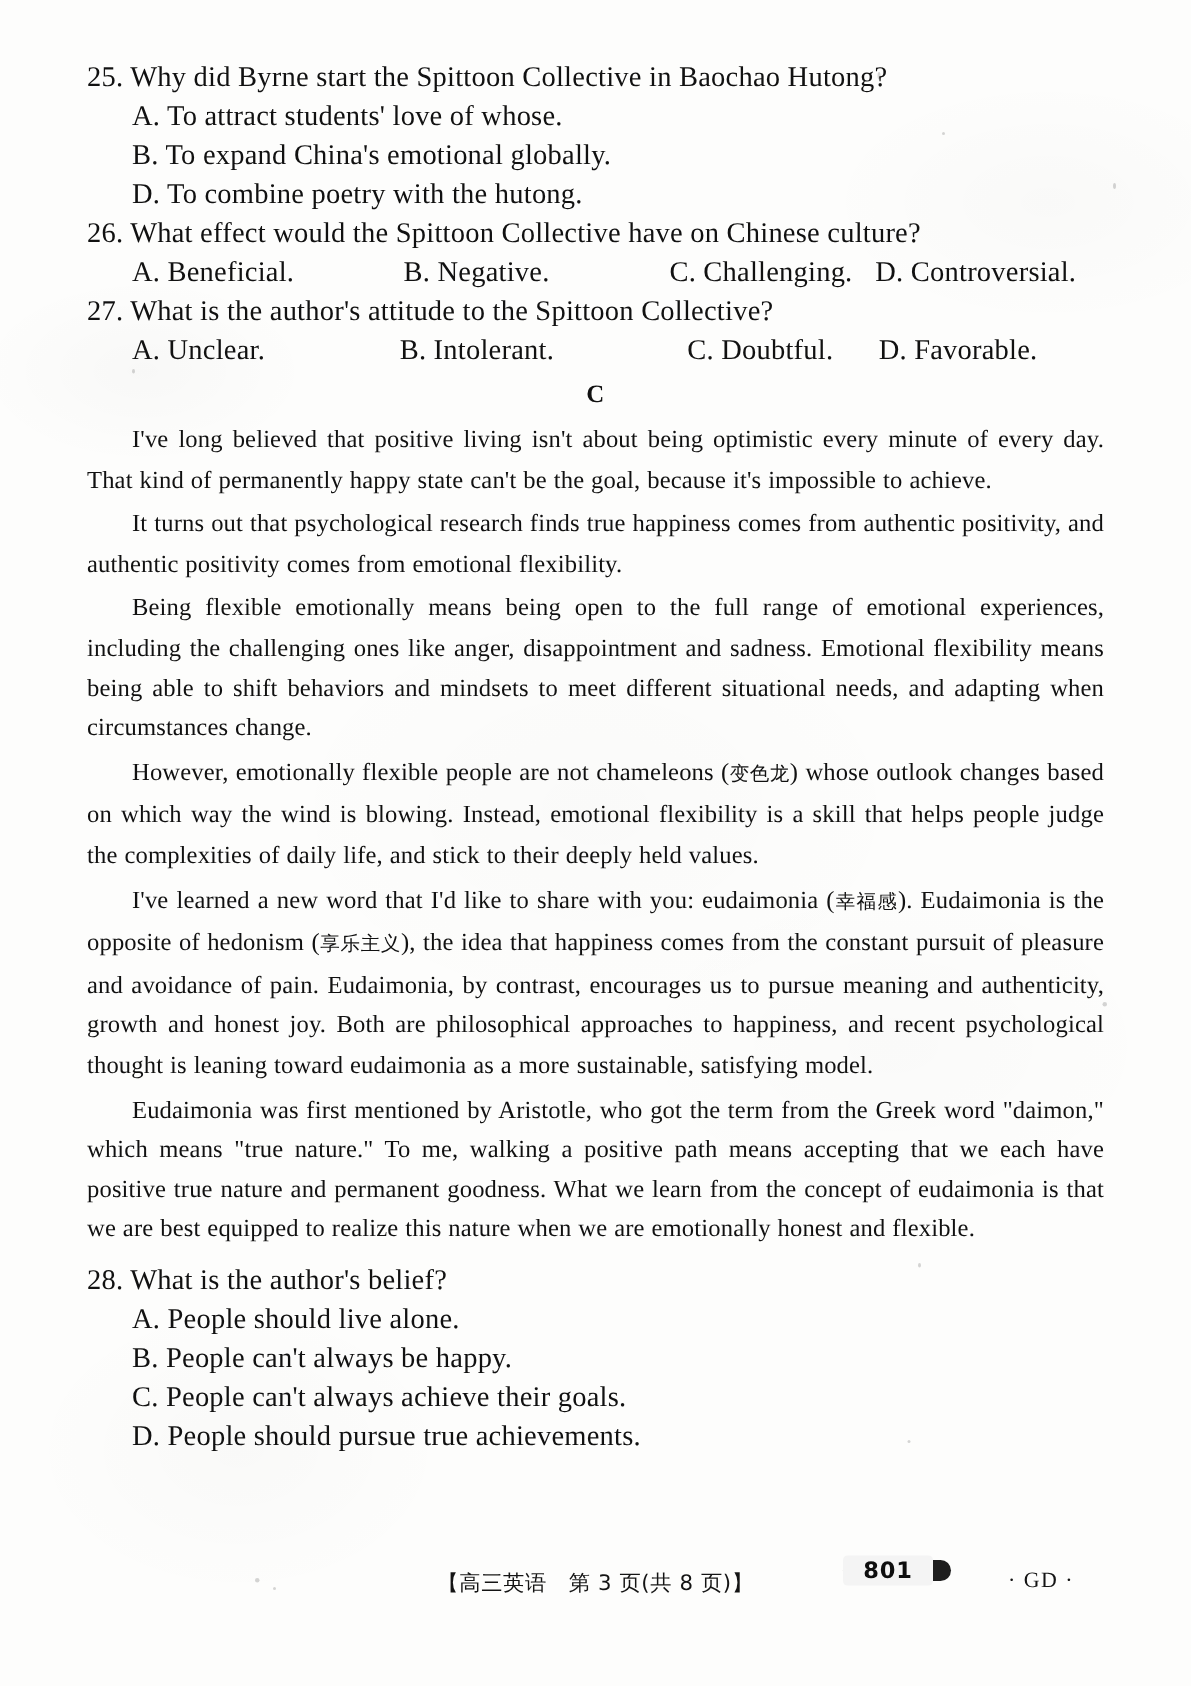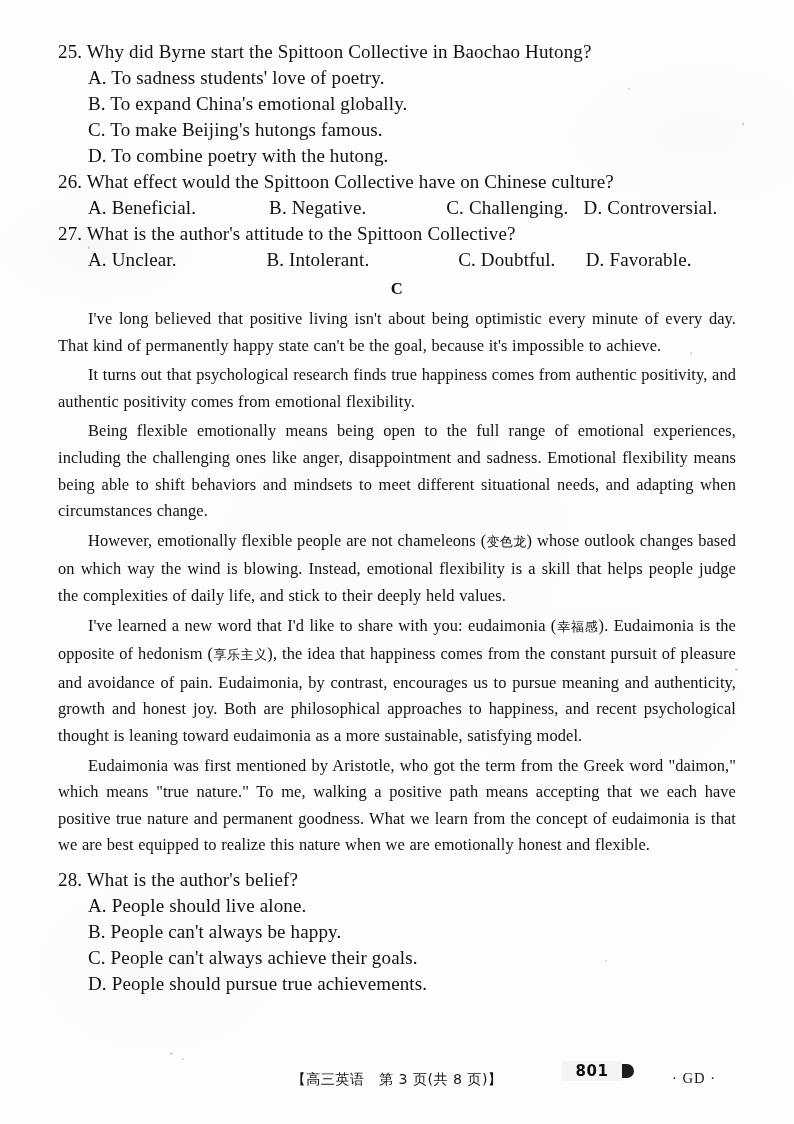--- a/index.html
+++ b/index.html
@@ -97,21 +97,20 @@
     margin-top: 11px;
   }
 
   
   .footer {
     position: absolute;
     left: 0;
     top: 1046px;
     width: 794px;
     height: 40px;
-    margin-top: 24px;
   }
   .footer-center {
     position: absolute;
     left: 0;
     top: 0;
     width: 794px;
     text-align: center;
     font-family: "DejaVu Sans", sans-serif;
     font-size: 14.2px;
     color: #141414;
@@ -177,23 +176,22 @@
   <div class="speck" style="left:735px;top:668px;width:3px;height:3px;"></div>
   <div class="speck" style="left:612px;top:842px;width:2px;height:3px;"></div>
   <div class="speck" style="left:605px;top:960px;width:2px;height:2px;"></div>
   <div class="speck" style="left:170px;top:1052px;width:3px;height:3px;"></div>
   <div class="speck" style="left:182px;top:1058px;width:2px;height:2px;"></div>
 
   <div class="content">
 
     <div class="question">
       <div class="q-stem">25. Why did Byrne start the Spittoon Collective in Baochao Hutong?</div>
-      <div class="opt">A. To sadness students' love of poetry.</div>
+      <div class="opt">A. To attract students' love of whose.</div>
       <div class="opt">B. To expand China's emotional globally.</div>
-      <div class="opt">C. To make Beijing's hutongs famous.</div>
       <div class="opt">D. To combine poetry with the hutong.</div>
     </div>
 
     <div class="question">
       <div class="q-stem">26. What effect would the Spittoon Collective have on Chinese culture?</div>
       <div class="opt-row">
         <span>A. Beneficial.</span>
         <span>B. Negative.</span>
         <span>C. Challenging.</span>
         <span>D. Controversial.</span>

